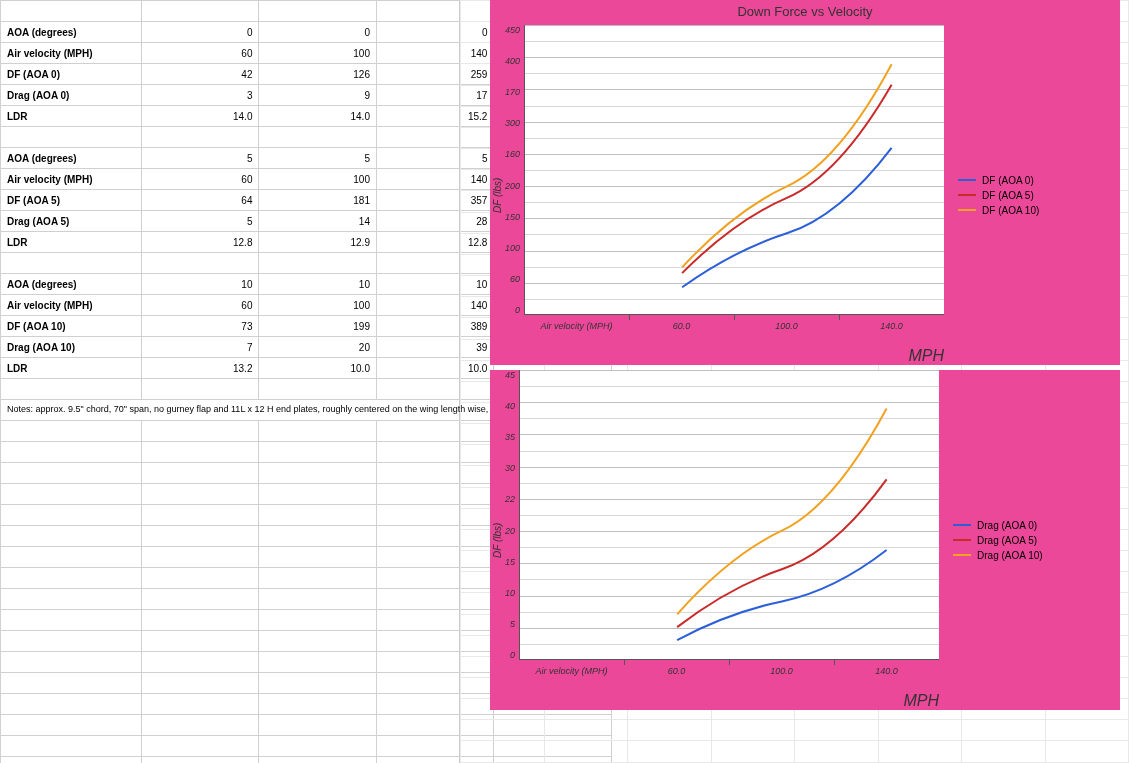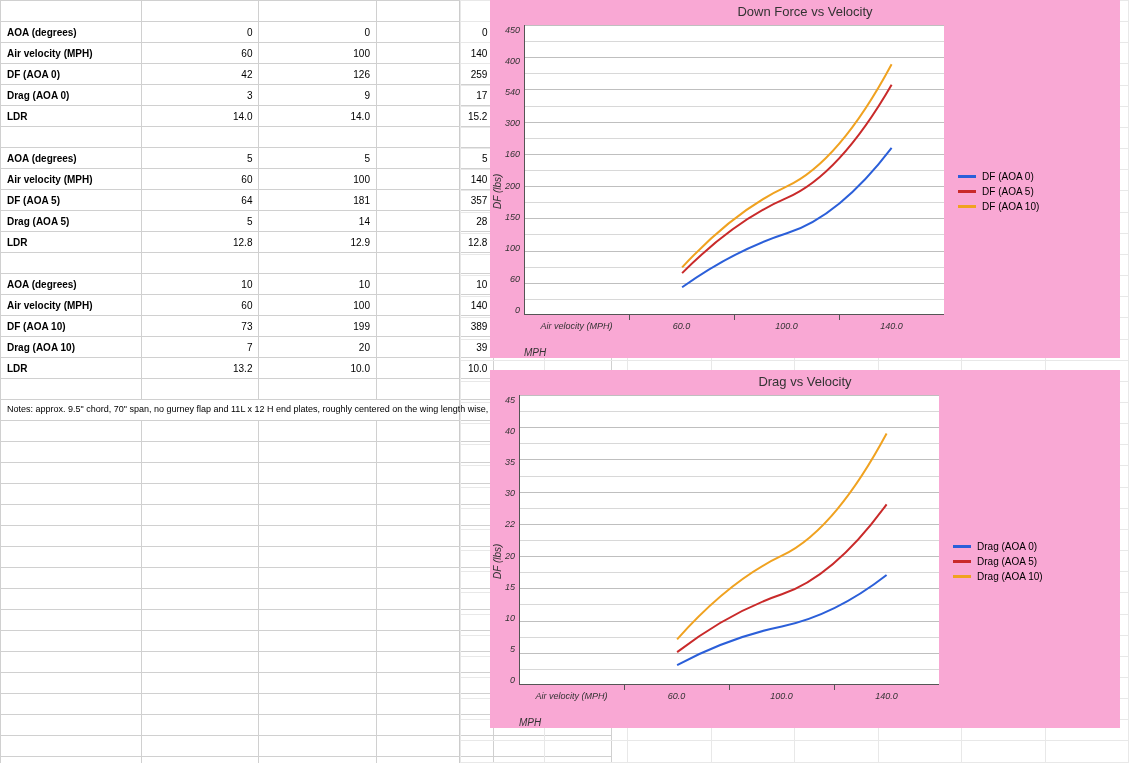--- a/index.html
+++ b/index.html
@@ -46,21 +46,21 @@
   }
   .grid-bg {
     position: absolute;
     inset: 0;
     pointer-events: none;
   }
   .grid-bg table { border-collapse: collapse; width:100%; height:100%; }
   .grid-bg td { border:1px solid #e8e8e8; }
   .chart-wrap {
     position: absolute;
-    background: #f9a8d4;
+    background: #ec4899;
     border: 0;
   }
   .chart-title {
     text-align: center;
     font-size: 13px;
     margin: 4px 0 6px;
     color: #333;
   }
   .chart-body {
     display: flex;
@@ -100,22 +100,22 @@
     color:#333;
   }
   .xticks .tick {
     position:absolute; transform:translateX(-50%);
     text-align:center;
   }
   .xticks .tickmark {
     position:absolute; width:1px; height:6px; background:#555; top:-1px;
   }
   .xlabel {
-    text-align: left;
-    font-size: 10px;
+    text-align: right;
+    font-size: 16px;
     margin-top: 2px;
     color:#333;
   }
   .legend {
     font-size: 10px;
     padding-left: 14px;
     display:flex; flex-direction:column; justify-content:center;
   }
   .legend .item { display:flex; align-items:center; margin:2px 0; white-space:nowrap;}
   .legend .swatch { width:18px; height:2.5px; margin-right:6px; }
@@ -758,21 +758,21 @@
     </div>
 
     <div class="chart-wrap" id="chart-downforce" style="left:30px; top:0px; width:630px;">
         <div class="chart-title">Down Force vs Velocity</div>
         <div class="chart-body">
           <div class="plot-col">
             <div class="ylabel">DF (lbs)</div>
             <div class="yticks" style="height: 290px;">
               <div>450</div>
               <div>400</div>
-              <div>540</div>
+              <div>170</div>
               <div>300</div>
               <div>160</div>
               <div>200</div>
               <div>150</div>
               <div>100</div>
               <div>60</div>
               <div>0</div>
             </div>
             <div style="display: flex; flex-direction: column;">
               <div class="plot-area" style="width: 420px; height: 290px;">
@@ -822,21 +822,20 @@
               <span>DF (AOA 5)</span>
             </div>
             <div class="item">
               <span class="swatch" style="background: rgb(240, 162, 32);"></span>
               <span>DF (AOA 10)</span>
             </div>
           </div>
         </div>
       </div>
     <div class="chart-wrap" id="chart-drag" style="left:30px; top:370px; width:630px;">
-        <div class="chart-title">Drag vs Velocity</div>
         <div class="chart-body">
           <div class="plot-col">
             <div class="ylabel">DF (lbs)</div>
             <div class="yticks" style="height: 290px;">
               <div>45</div>
               <div>40</div>
               <div>35</div>
               <div>30</div>
               <div>22</div>
               <div>20</div>

